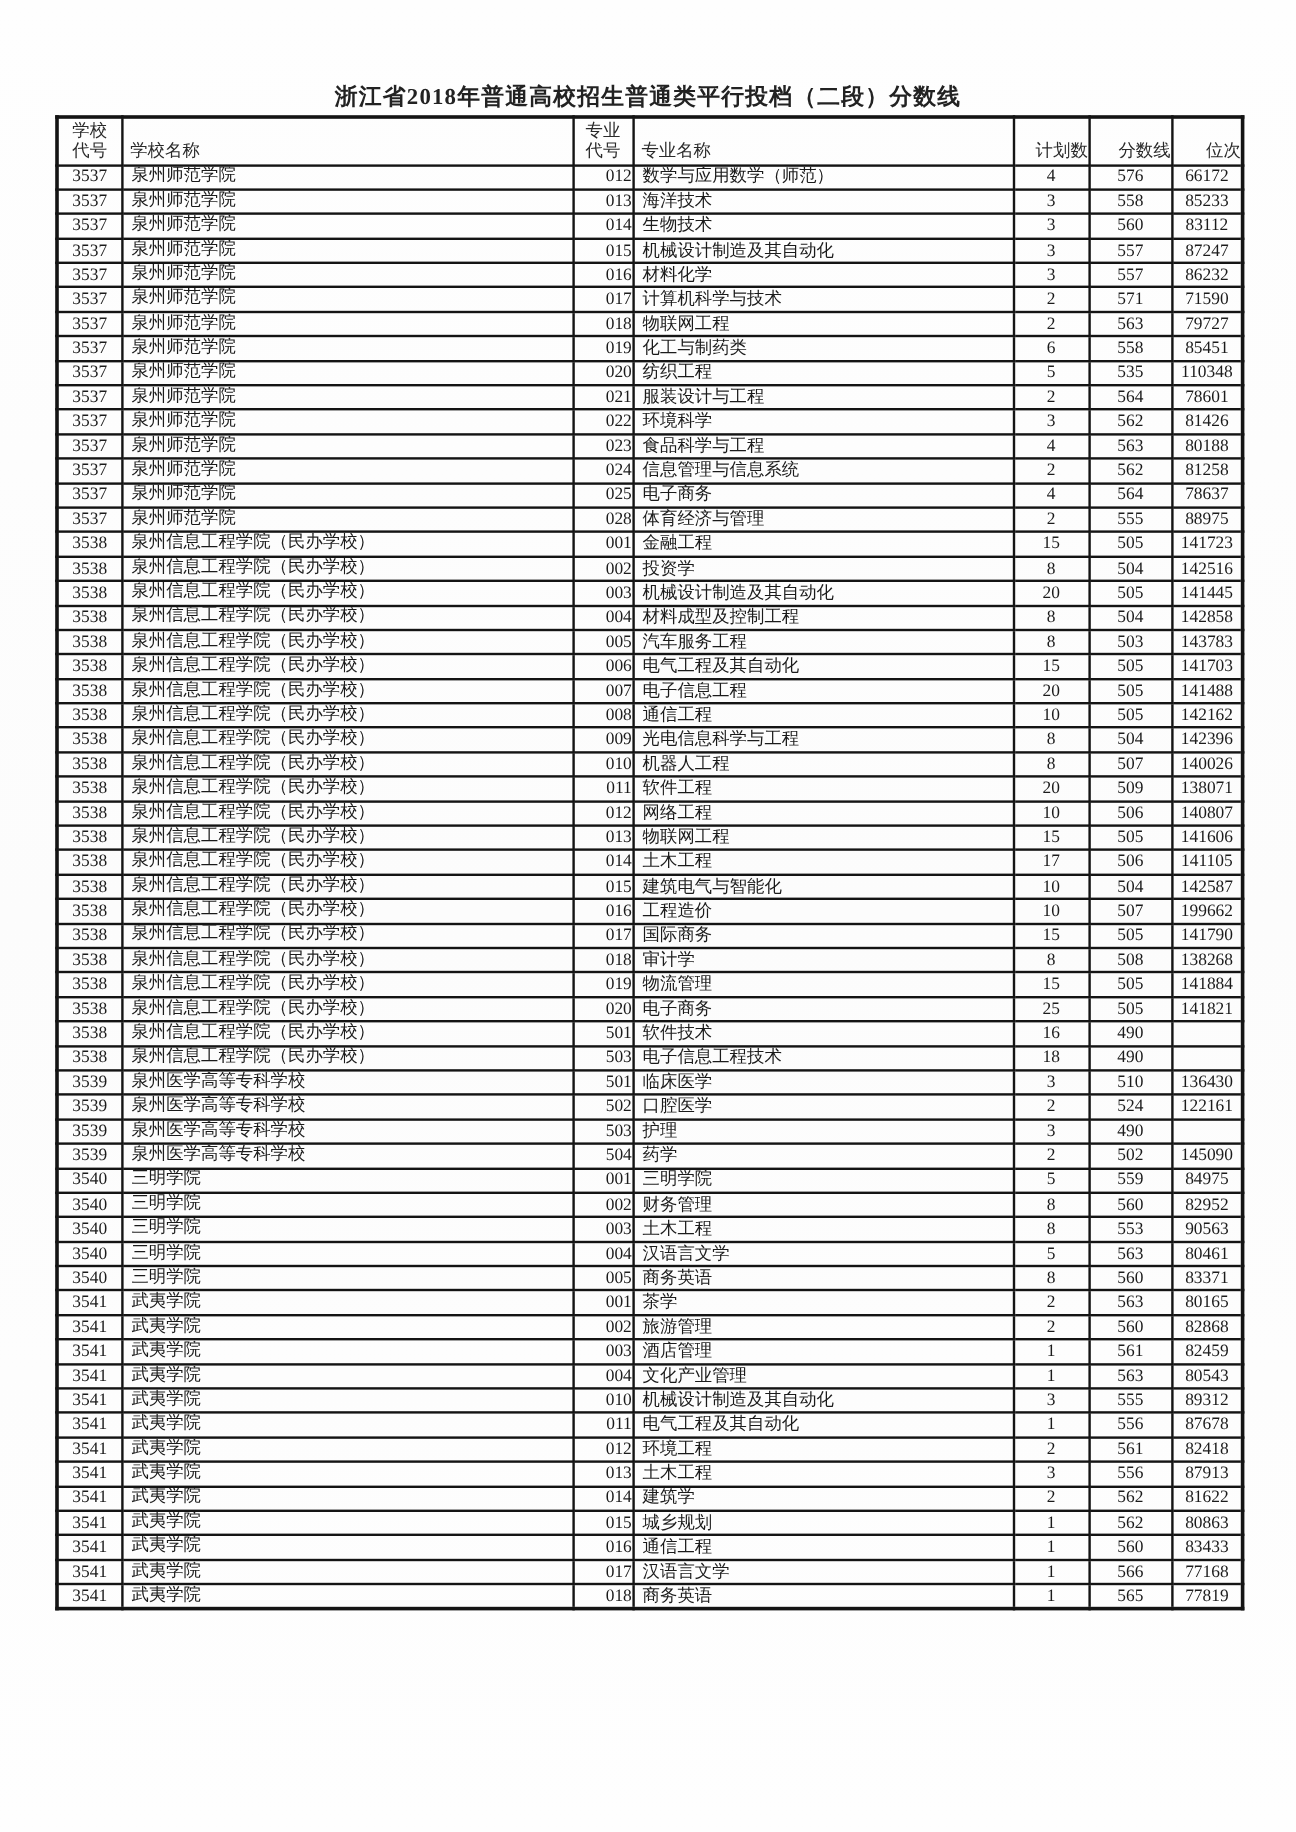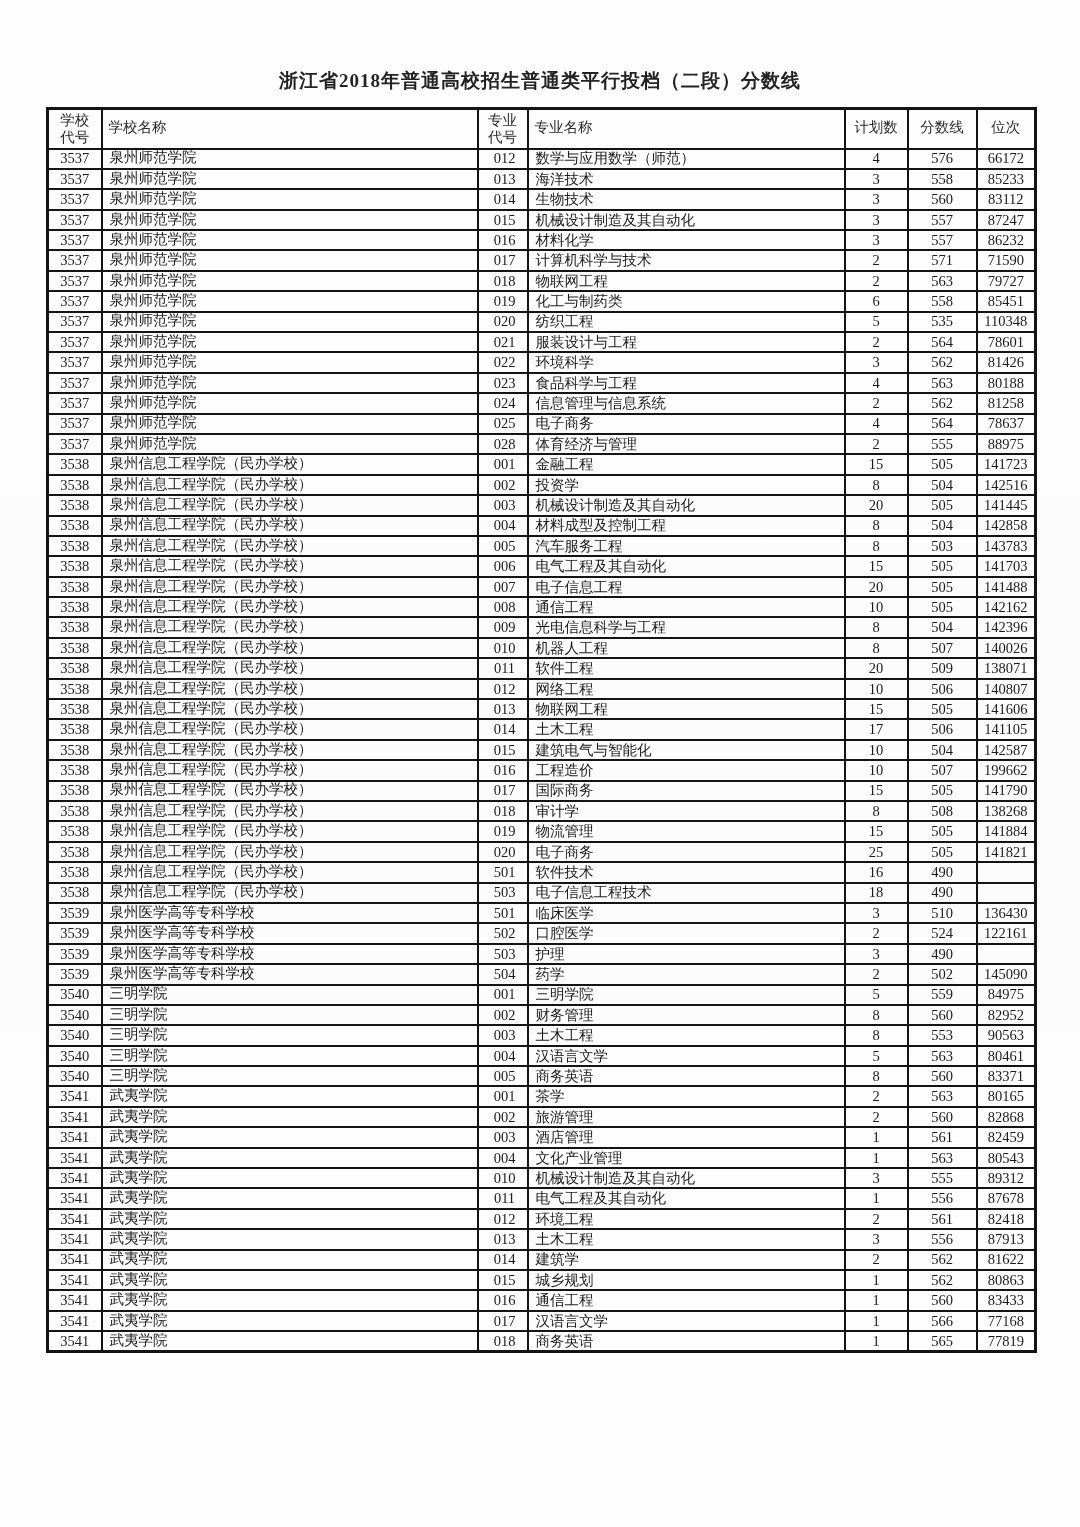--- a/index.html
+++ b/index.html
@@ -21,56 +21,56 @@
     text-align: center;
     font-size: 19px;
     font-weight: bold;
     letter-spacing: 1px;
     color: #222;
   }
   table.score-table {
     border-collapse: collapse;
     table-layout: fixed;
     width: 988px;
-    margin: 13px 0 0 46px;
+    margin: 2px 0 0 46px;
     border: 3px solid #141414;
   }
   col.c0 { width: 54px; }
   col.c1 { width: 376px; }
   col.c2 { width: 50px; }
   col.c3 { width: 317px; }
   col.c4 { width: 63px; }
   col.c5 { width: 69px; }
   col.c6 { width: 59px; }
   th, td {
     border: 2px solid #141414;
     overflow: hidden;
     white-space: nowrap;
     font-size: 14.5px;
     line-height: 1.15;
   }
   thead th {
     height: 40px;
     font-weight: normal;
     vertical-align: bottom;
-    padding-bottom: 12px;
+    padding-bottom: 2px;
     color: #2a2a2a;
   }
   th.two-line {
     white-space: pre-line;
     vertical-align: middle;
     text-align: center;
     padding-bottom: 0;
   }
   th.left { text-align: left; padding-left: 6px; }
-  th.center { text-align: center; }
+  th.center { text-align: right; }
   tbody td { height: 20.4px; color: #1b1b1b; }
   td.c0 { text-align: center; }
   td.c1 { text-align: left; padding-left: 7px; font-family: Liberation Mono, monospace; }
-  td.c2 { text-align: center; padding-left: 4px; }
+  td.c2 { text-align: right; padding-left: 4px; }
   td.c3 { text-align: left; padding-left: 7px; }
   td.c4, td.c5, td.c6 { text-align: center; }
 </style>
 </head>
 <body>
 
 <div class="page">
   <div class="title">浙江省2018年普通高校招生普通类平行投档（二段）分数线</div>
 
   <table class="score-table">

